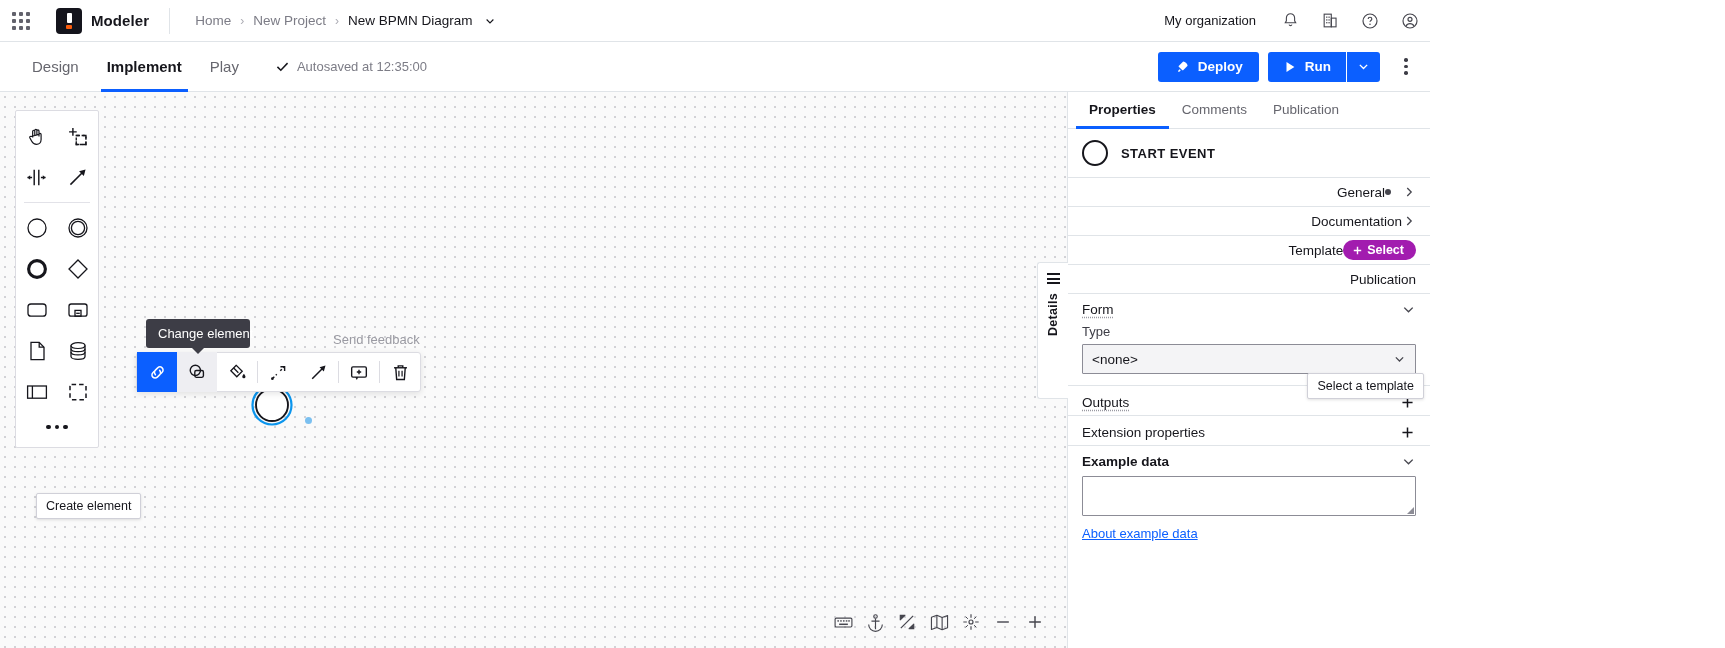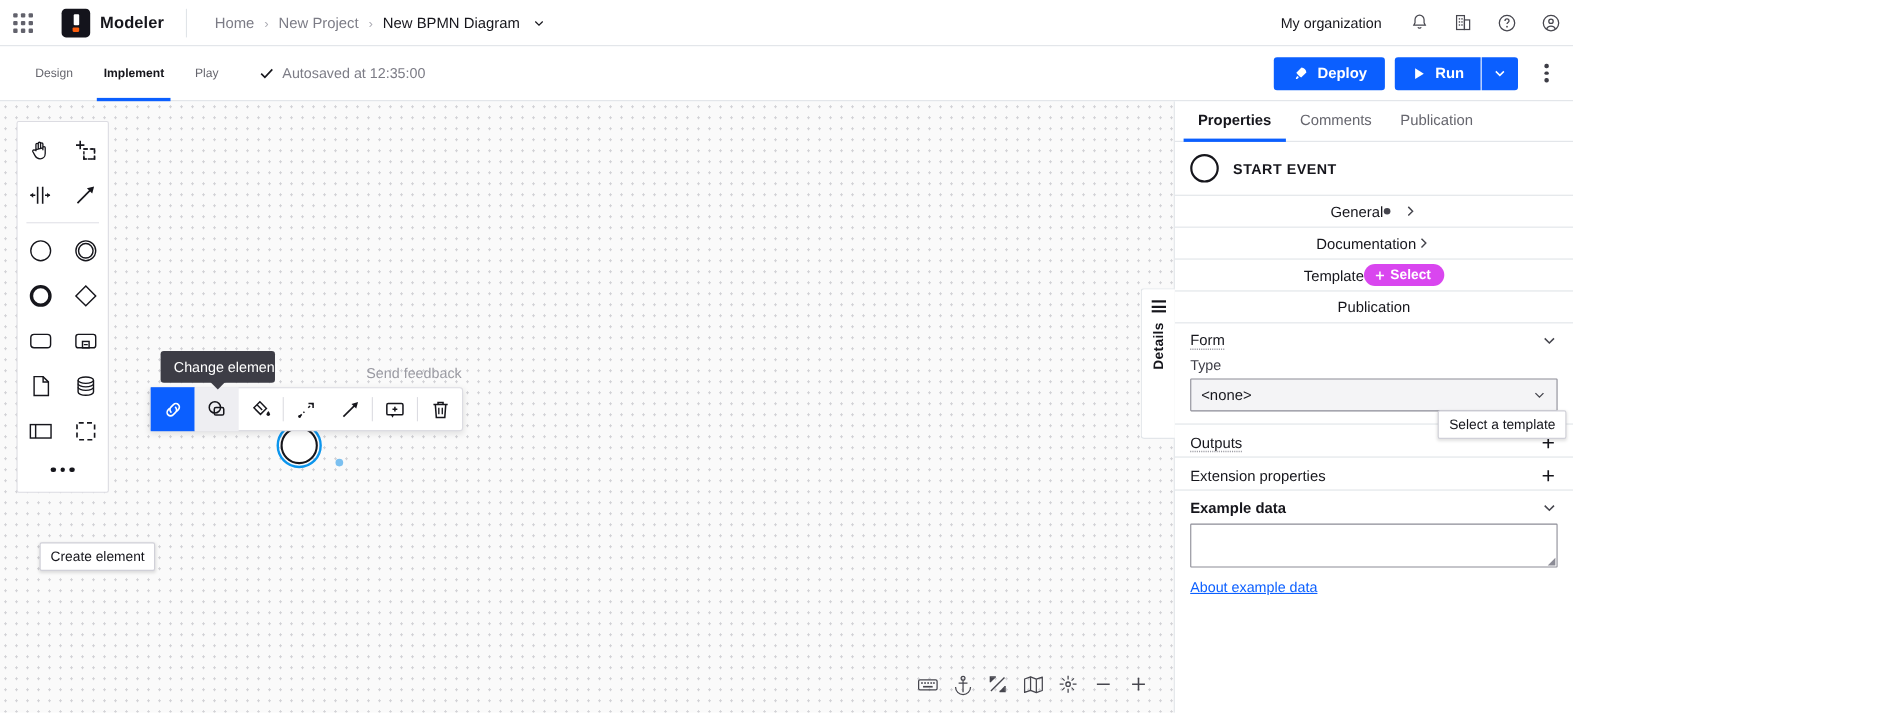--- a/index.html
+++ b/index.html
@@ -37,21 +37,21 @@
   .org-name { font-size: 13px; color: #16161c; margin-right: 14px; cursor: pointer; white-space: nowrap; }
   .ticon { width: 40px; height: 42px; display: flex; align-items: center; justify-content: center; cursor: pointer; }
 
   
   .actionbar {
     height: 50px; min-height: 50px; display: flex; align-items: center;
     border-bottom: 1px solid #e0e4e8; background: #fff; position: relative; z-index: 25;
   }
   .vtabs { display: flex; align-items: stretch; height: 50px; margin-left: 18px; }
   .vtab {
-    display: flex; align-items: center; padding: 0 14px; font-size: 11px;
+    display: flex; align-items: center; padding: 0 14px; font-size: 15px;
     color: #66666e; cursor: pointer; position: relative; white-space: nowrap;
   }
   .vtab.active { color: #16161c; font-weight: 700; }
   .vtab.active:after {
     content: ""; position: absolute; left: 8px; right: 8px; bottom: 0; height: 3px; background: #0b5fff;
   }
   .autosave { display: flex; align-items: center; gap: 7px; margin-left: 22px; font-size: 13px; color: #7c7c86; white-space: nowrap; }
   .btn {
     display: inline-flex; align-items: center; justify-content: center; gap: 8px;
     height: 30px; border-radius: 3px; font-size: 13.5px; font-weight: 700;
@@ -127,28 +127,28 @@
     padding: 10px 13px 9px; font-size: 13.5px; color: #66666e; cursor: pointer;
     position: relative; white-space: nowrap;
   }
   .ptab.active { color: #16161c; font-weight: 700; }
   .ptab.active:after { content: ""; position: absolute; left: 0; right: 0; bottom: -1px; height: 3px; background: #0b5fff; }
   .elem-head { display: flex; align-items: center; gap: 13px; padding: 11px 14px; border-bottom: 1px solid #e0e4e8; }
   .elem-circle { width: 26px; height: 26px; border: 2px solid #16161c; border-radius: 50%; }
   .elem-label { font-size: 13px; font-weight: 700; color: #16161c; letter-spacing: .45px; }
   .p-scroll { flex: 1; overflow: hidden; }
   .p-row {
-    display: flex; align-items: center; justify-content: center;
+    display: flex; align-items: center; justify-content: flex-end;
     height: 29px; padding: 0 14px; border-bottom: 1px solid #e0e4e8; cursor: pointer;
   }
   .p-row-label { font-size: 13.5px; color: #16161c; white-space: nowrap; }
   .p-row-right { display: flex; align-items: center; gap: 11px; }
   .dot-ind { width: 6px; height: 6px; border-radius: 50%; background: #46464e; display: block; }
   .pill-btn {
-    display: inline-flex; align-items: center; gap: 4px; background: #d946ef; color: #fff;
+    display: inline-flex; align-items: center; gap: 4px; background: #a21caf; color: #fff;
     font-size: 12.5px; font-weight: 700; border-radius: 14px; padding: 3px 12px 3px 9px; cursor: pointer; white-space: nowrap;
   }
   .grp-head {
     display: flex; align-items: center; justify-content: space-between;
     padding: 8px 14px 4px; cursor: pointer;
   }
   .grp-title {
     font-size: 13.5px; color: #16161c; font-weight: 400;
     text-decoration: underline; text-decoration-style: dotted;
     text-underline-offset: 3px; text-decoration-color: #9a9aa2; white-space: nowrap;

